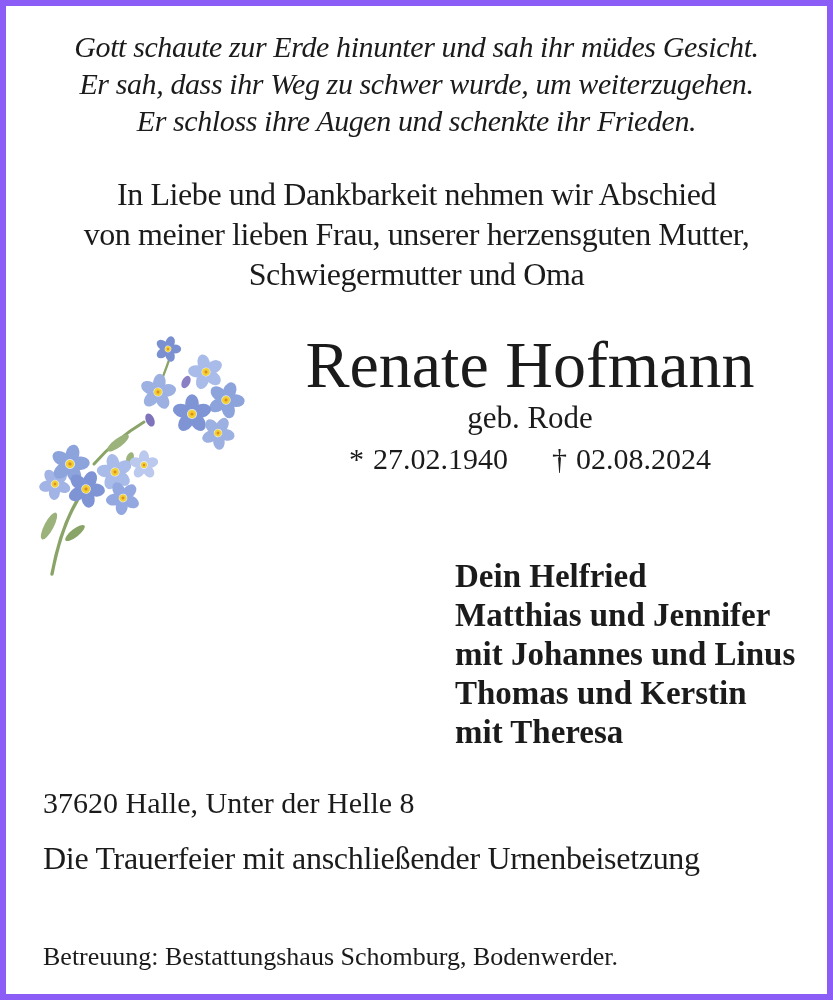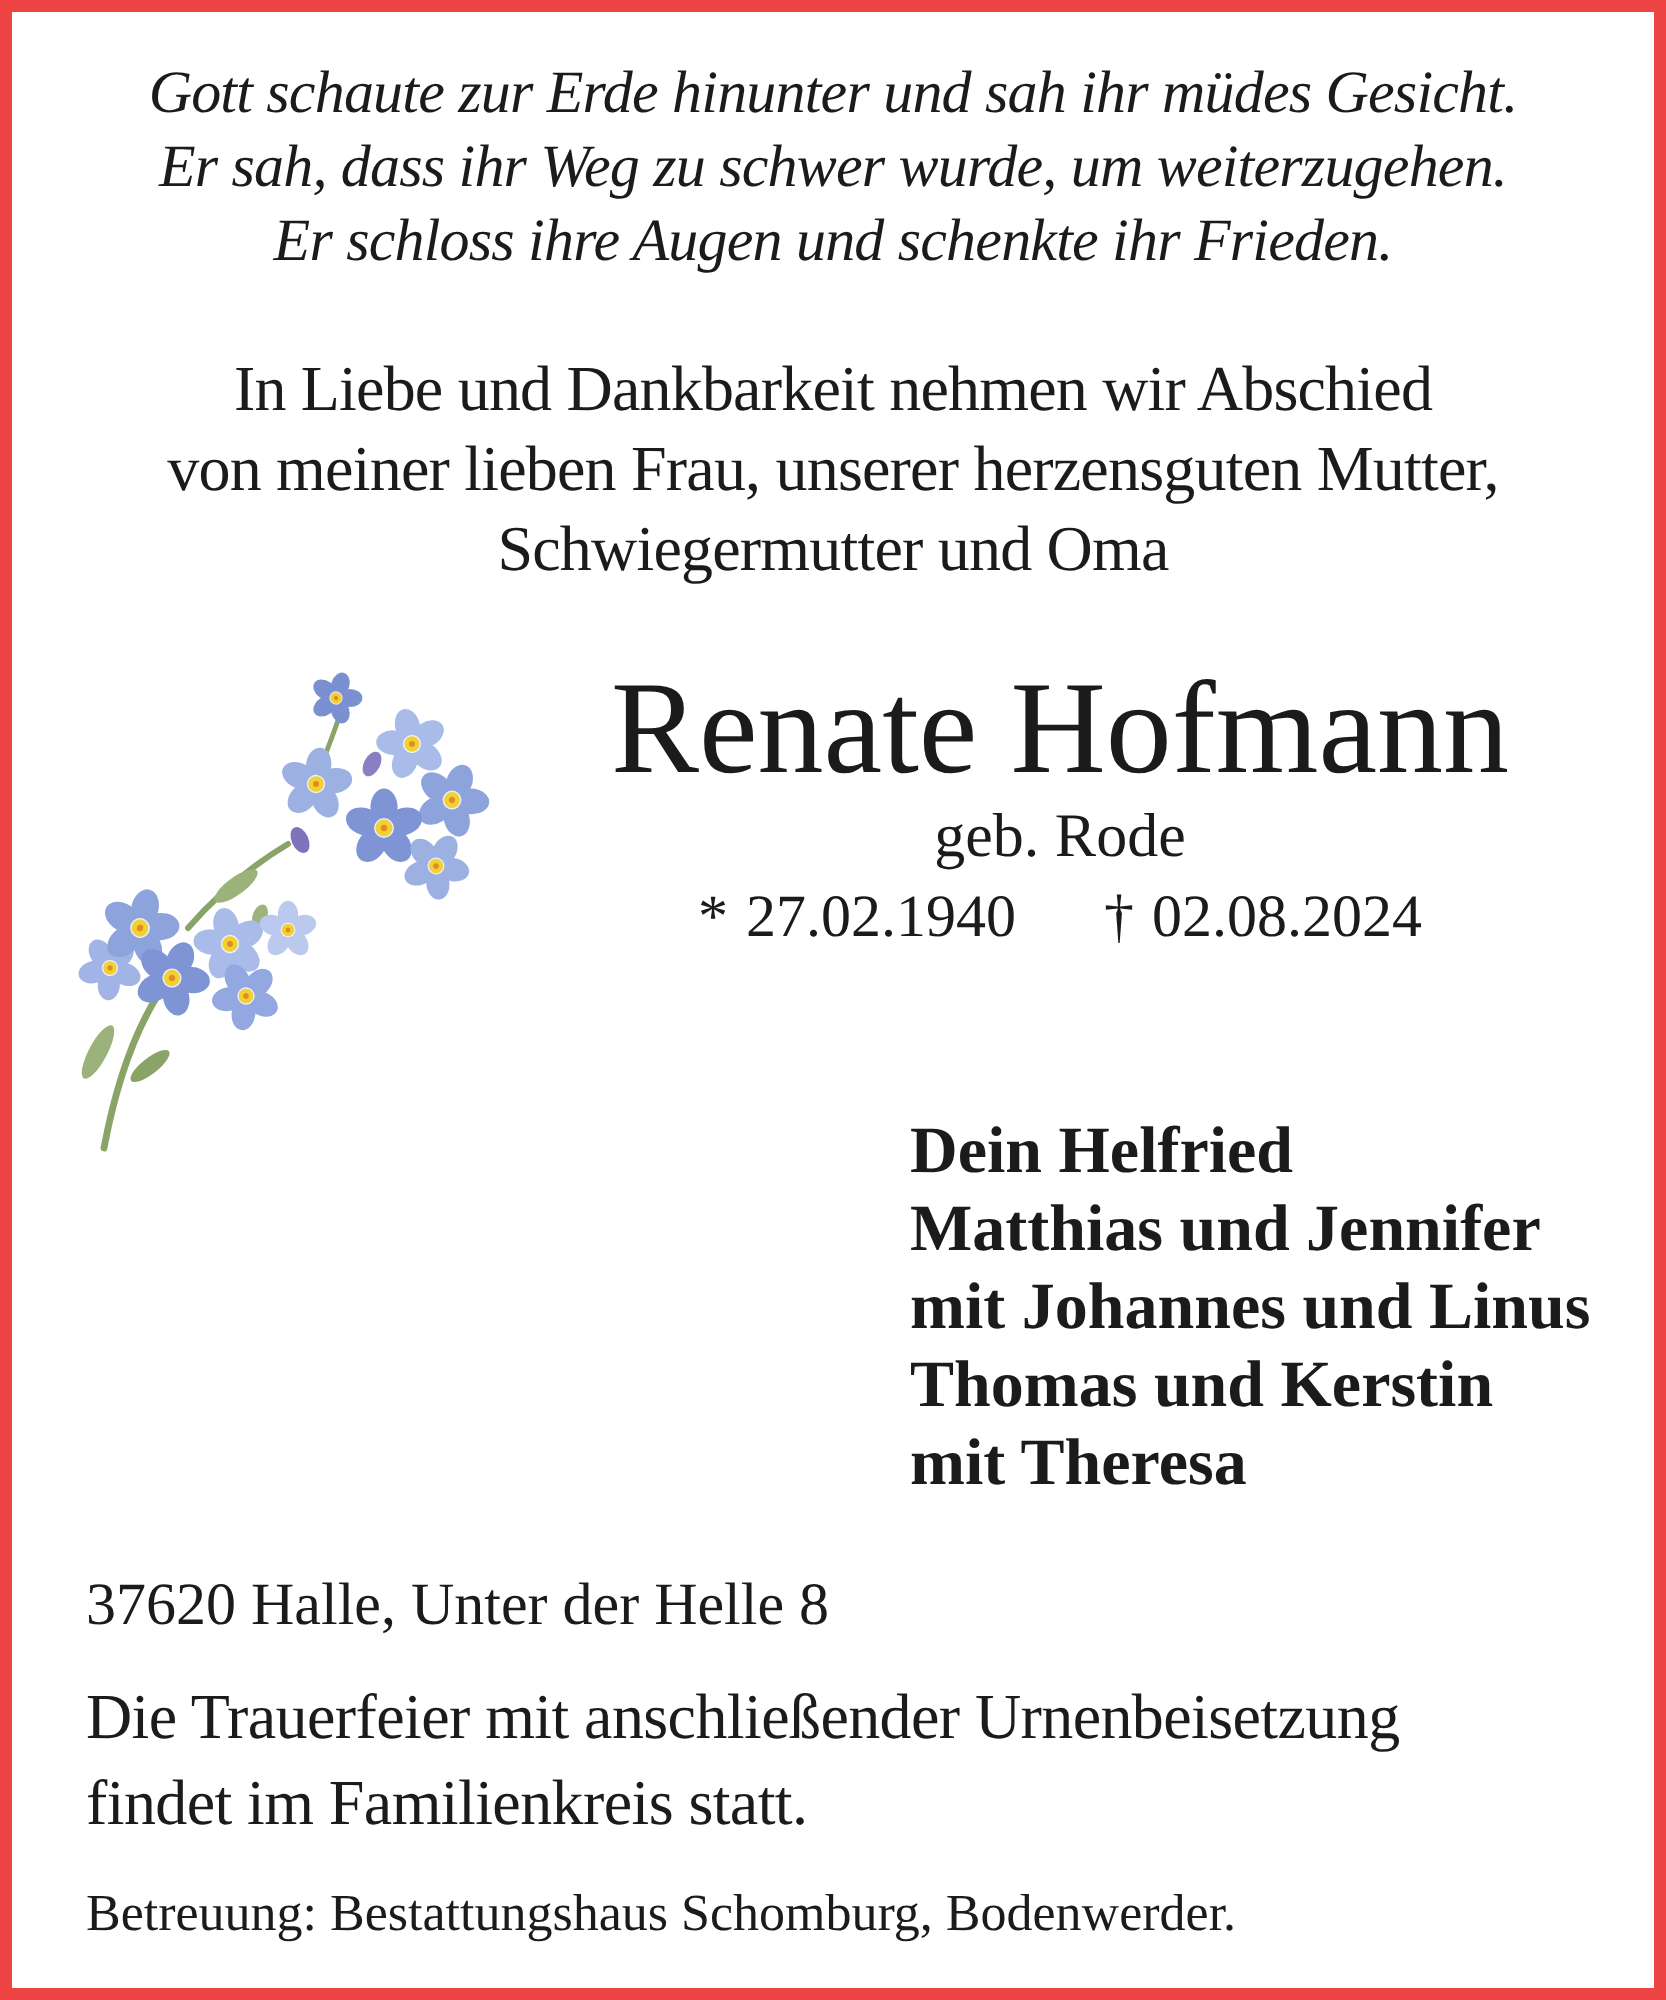--- a/index.html
+++ b/index.html
@@ -1,21 +1,21 @@
 <!DOCTYPE html>
 <html lang="de"><head>
 <meta charset="utf-8">
 <style>
   html,body{margin:0;padding:0;background:#e8e8e8;}
   .page{
     position:relative;
     width:833px;height:1000px;
     box-sizing:border-box;
     background:#ffffff;
-    border:6px solid #ef4444;
+    border:6px solid #8b5cf6;
     font-family:"Liberation Serif","DejaVu Serif",serif;
     color:#1b1b1b;
     overflow:hidden;
   }
   .abs{position:absolute;}
   
   .poem{
     top:22px;left:0;width:821px;
     text-align:center;
     font-style:italic;
@@ -159,18 +159,17 @@
     <div>Matthias und Jennifer</div>
     <div>mit Johannes und Linus</div>
     <div>Thomas und Kerstin</div>
     <div>mit Theresa</div>
   </div>
 
   <div class="abs address">37620 Halle, Unter der Helle 8</div>
 
   <div class="abs funeral">
     <div>Die Trauerfeier mit anschließender Urnenbeisetzung</div>
-    <div>findet im Familienkreis statt.</div>
   </div>
 
   <div class="abs care">Betreuung: Bestattungshaus Schomburg, Bodenwerder.</div>
 
 </div>
 
 </body></html>

